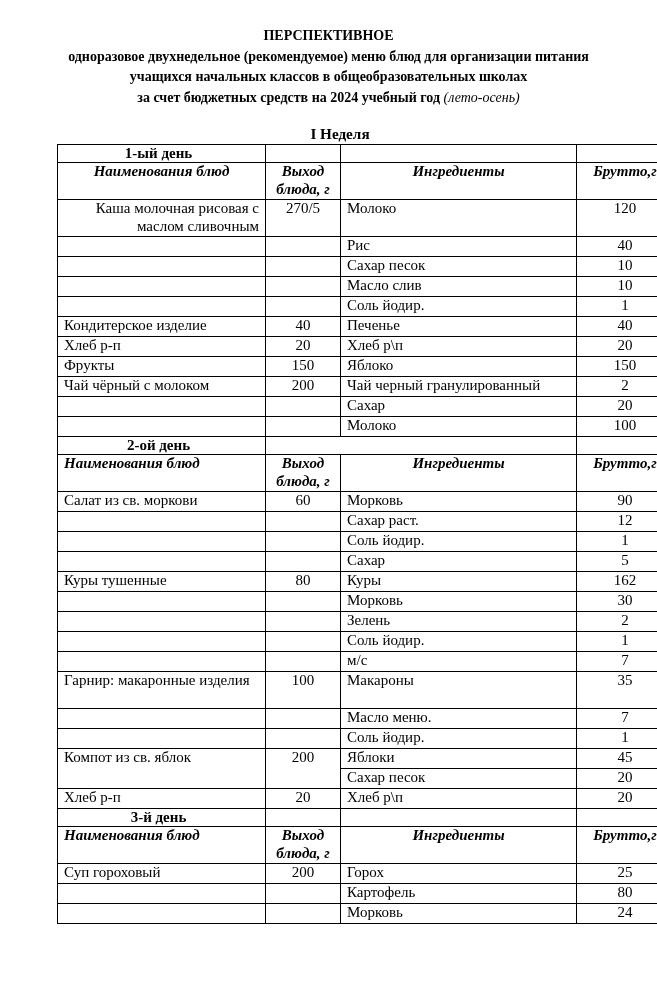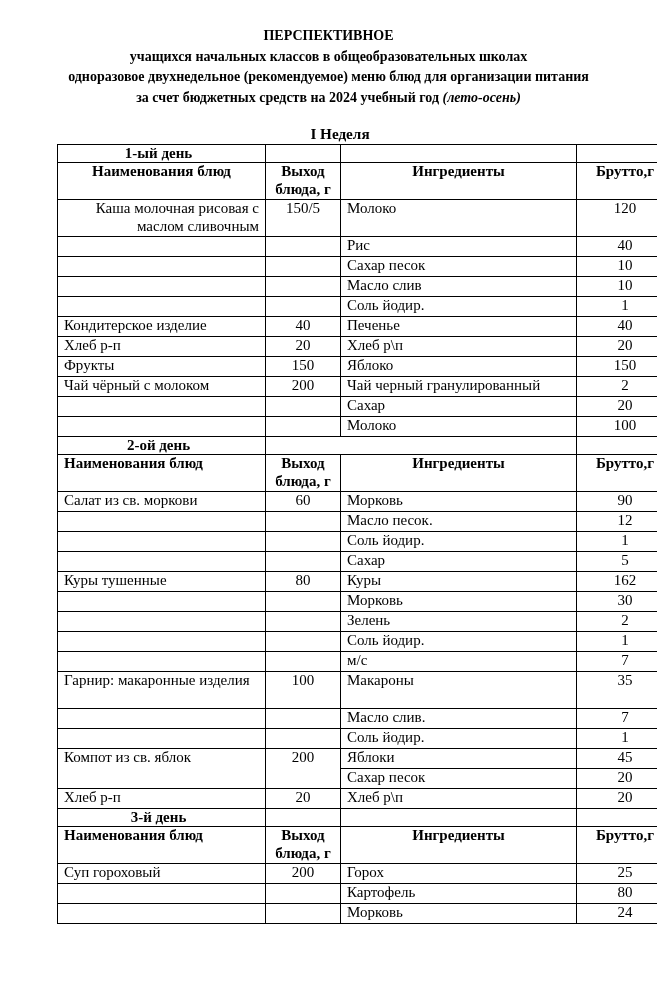--- a/index.html
+++ b/index.html
@@ -1,42 +1,42 @@
 <!DOCTYPE html>
 <html><head>
 <meta charset="utf-8">
 <style>
   html, body { margin: 0; padding: 0; background: #ffffff; }
   body { width: 657px; height: 1004px; position: relative; overflow: hidden;
          font-family: "Liberation Serif", "DejaVu Serif", serif; color: #000; }
   .head { position: absolute; left: 0; top: 26px; width: 657px; text-align: center;
           font-weight: bold; font-size: 14px; line-height: 20.6px; }
-  .head .it { font-weight: bold; font-style: italic; text-align: right; }
+  .head .it { font-weight: normal; font-style: italic; text-align: right; }
   .week { position: absolute; left: 0; top: 125px; width: 680px; text-align: center;
           font-weight: bold; font-size: 15.2px; }
   table { position: absolute; left: 37px; top: 144px; width: 616px;
           border-collapse: collapse; table-layout: fixed; font-size: 15px; margin-left: 20px; }
   col.c1 { width: 208px; } col.c2 { width: 75px; } col.c3 { width: 236px; } col.c4 { width: 97px; }
   td { border: 1.4px solid #000; padding: 0 6px; vertical-align: top; line-height: 17.6px; height: 19px; }
   td.num { text-align: center; }
   td.h { font-weight: bold; text-align: center; }
   tr.day td { line-height: 17px; height: 17px; }
   tr.day td.dl { font-weight: bold; text-align: center; padding-left: 0; }
-  tr.hdr td { height: 36px; }
+  tr.hdr td { height: 36px; font-style: italic; }
   tr.hdr td.hl { text-align: left; }
   td.nob { border-bottom: none; }
   td.not { border-top: none; }
 </style>
 </head>
 <body>
 
 <div class="head">
   <div>ПЕРСПЕКТИВНОЕ</div>
+  <div>одноразовое двухнедельное (рекомендуемое) меню блюд  для организации питания</div>
   <div>учащихся начальных классов в общеобразовательных школах</div>
-  <div>одноразовое двухнедельное (рекомендуемое) меню блюд  для организации питания</div>
   <div><span>за счет бюджетных средств на 2024 учебный год</span> <span class="it">(лето-осень)</span></div>
 </div>
 <div class="week">I Неделя</div>
 
 <table>
   <colgroup>
       <col class="c1">
       <col class="c2">
       <col class="c3">
       <col class="c4">
@@ -49,21 +49,21 @@
         <td></td>
       </tr>
       <tr class="hdr">
         <td class="h">Наименования блюд</td>
         <td class="h">Выход блюда, г</td>
         <td class="h">Ингредиенты</td>
         <td class="h">Брутто,г</td>
       </tr>
       <tr>
         <td style="height: 36px; text-align: right;">Каша молочная рисовая с маслом сливочным</td>
-        <td class="num">150/5</td>
+        <td class="num">270/5</td>
         <td>Молоко</td>
         <td class="num">120</td>
       </tr>
       <tr>
         <td></td>
         <td class="num"></td>
         <td>Рис</td>
         <td class="num">40</td>
       </tr>
       <tr>
@@ -133,21 +133,21 @@
       </tr>
       <tr>
         <td>Салат из св. моркови</td>
         <td class="num">60</td>
         <td>Морковь</td>
         <td class="num">90</td>
       </tr>
       <tr>
         <td></td>
         <td class="num"></td>
-        <td>Масло песок.</td>
+        <td>Сахар раст.</td>
         <td class="num">12</td>
       </tr>
       <tr>
         <td></td>
         <td class="num"></td>
         <td>Соль йодир.</td>
         <td class="num">1</td>
       </tr>
       <tr>
         <td></td>
@@ -187,21 +187,21 @@
       </tr>
       <tr>
         <td style="height: 36px;">Гарнир: макаронные изделия</td>
         <td class="num">100</td>
         <td>Макароны</td>
         <td class="num">35</td>
       </tr>
       <tr>
         <td></td>
         <td class="num"></td>
-        <td>Масло слив.</td>
+        <td>Масло меню.</td>
         <td class="num">7</td>
       </tr>
       <tr>
         <td></td>
         <td class="num"></td>
         <td>Соль йодир.</td>
         <td class="num">1</td>
       </tr>
       <tr>
         <td class="nob">Компот из св. яблок</td>

